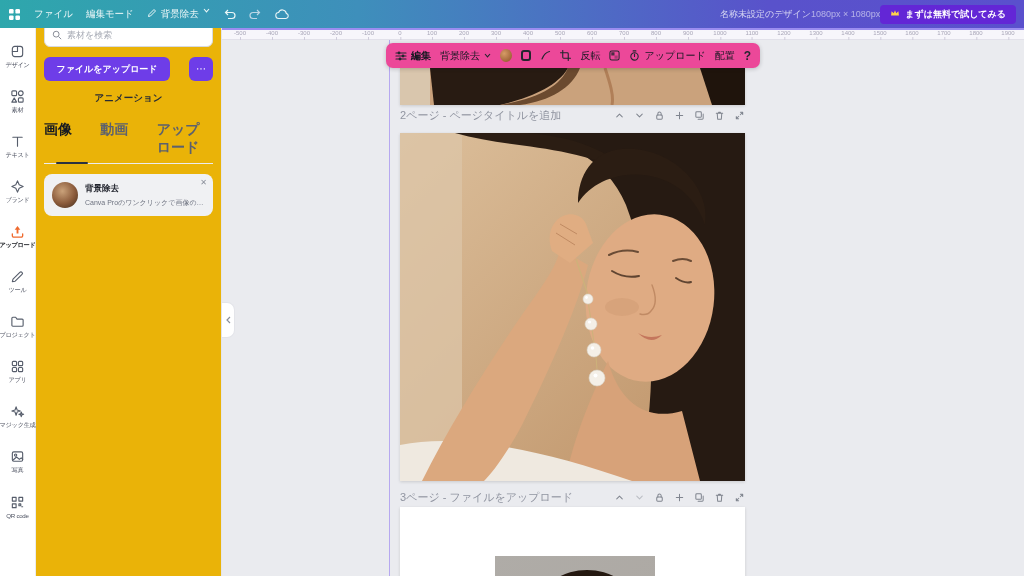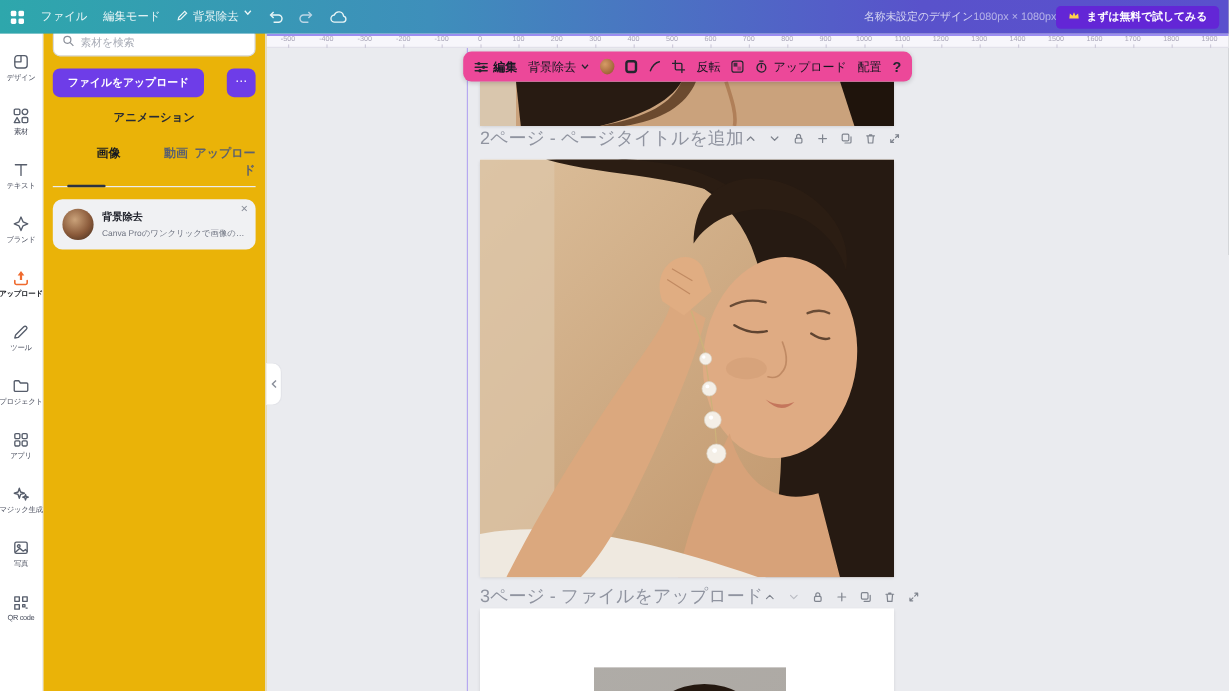--- a/index.html
+++ b/index.html
@@ -31,21 +31,21 @@
   .panel { position:absolute; left:36px; top:15px; width:186px; bottom:0; background:#eab308; border-right:1px solid #e4e5ea; z-index:10; padding:8px; }
   .search-box { display:flex; align-items:center; gap:5px; height:24px; border:1px solid #d7dae0; border-radius:6px; padding:0 7px; background:#fff; }
   .search-box input { border:none; outline:none; width:100%; font-size:9px; color:#333; background:transparent; }
   .search-box input::placeholder { color:#a7abb5; }
   .btn-row { display:flex; gap:19px; margin-top:10px; }
   .upload-btn { flex:1; height:24px; background:#6e3de8; color:#fff; border:none; border-radius:6px;
     font-size:9px; font-weight:bold; cursor:pointer; white-space:nowrap; }
   .more-btn { width:24px; height:24px; background:#6e3de8; color:#fff; border:none; border-radius:6px; font-size:10px; cursor:pointer; line-height:1; }
   .record-link { margin-top:11px; text-align:center; font-size:9.5px; font-weight:bold; color:#272b35; cursor:pointer; }
   .tabs { display:flex; margin-top:12px; border-bottom:1px solid #ebecf0; }
-  .tab { flex:1; text-align:right; font-size:10px; font-weight:bold; color:#5c616e; padding:4px 0 6px; cursor:pointer; position:relative; }
+  .tab { flex:1; text-align:left; font-size:14px; font-weight:bold; color:#5c616e; padding:4px 0 6px; cursor:pointer; position:relative; }
   .tab.active { color:#171a21; }
   .tab.active::after { content:""; position:absolute; left:12px; right:12px; bottom:-1px; height:2px; background:#2b3240; border-radius:2px; }
   .promo { margin-top:10px; background:#f0f1f3; border-radius:8px; padding:8px; display:flex; gap:7px; position:relative; }
   .promo-avatar { width:26px; height:26px; border-radius:50%; flex:none;
     background:radial-gradient(circle at 40% 35%, #caa27a 0%, #8a5a3a 55%, #3d2a1c 100%); }
   .promo-texts { overflow:hidden; padding-top:1px; }
   .promo-title { font-size:8.5px; font-weight:bold; color:#20232c; white-space:nowrap; }
   .promo-body { font-size:7px; color:#6e7380; margin-top:3px; white-space:nowrap; overflow:hidden; text-overflow:ellipsis; max-width:120px; }
   .promo-close { position:absolute; right:6px; top:4px; font-size:8px; color:#8a8f9a; cursor:pointer; }
 
@@ -63,21 +63,21 @@
   .guide-line { position:absolute; left:167px; top:12px; bottom:0; width:1px; background:#b6a8f0; z-index:1; }
 
   .page { position:absolute; left:178px; width:345px; background:#fff; box-shadow:0 1px 3px rgba(0,0,0,.14); }
   .page-slice1 { top:40px; height:37px; }
   .page2 { top:105px; height:348px; }
   .page3 { top:479px; height:200px; }
   .page svg.photo { display:block; }
 
   .page-header { position:absolute; left:178px; width:345px; height:14px; display:flex; align-items:center; z-index:2; }
   .ph2 { top:80px; } .ph3 { top:462px; }
-  .page-header .ph-title { font-size:15px; color:#9094a0; white-space:nowrap; cursor:text; }
+  .page-header .ph-title { font-size:11px; color:#9094a0; white-space:nowrap; cursor:text; }
   .page-header .ph-icons { margin-left:auto; display:flex; align-items:center; gap:9px; }
   .page-header .ph-icons svg { width:11px; height:11px; display:block; cursor:pointer; }
 
   
   .float-toolbar { position:absolute; left:164px; top:15px; width:374px; height:25px; background:#ec4899; border-radius:7px;
     box-shadow:0 1px 4px rgba(20,22,30,.22); display:flex; align-items:center; gap:9px; padding:0 9px; z-index:8; font-size:10px; color:#151821; }
   .ft-item { display:flex; align-items:center; gap:4px; cursor:pointer; white-space:nowrap; }
   .ft-bold { font-weight:bold; }
   .swatch { width:13px; height:13px; border-radius:50%; background:radial-gradient(circle at 35% 35%, #d79b66, #8a4f26); cursor:pointer; }
   .sq-icon { width:11px; height:11px; border:2px solid #23262e; border-radius:3px; cursor:pointer; }

